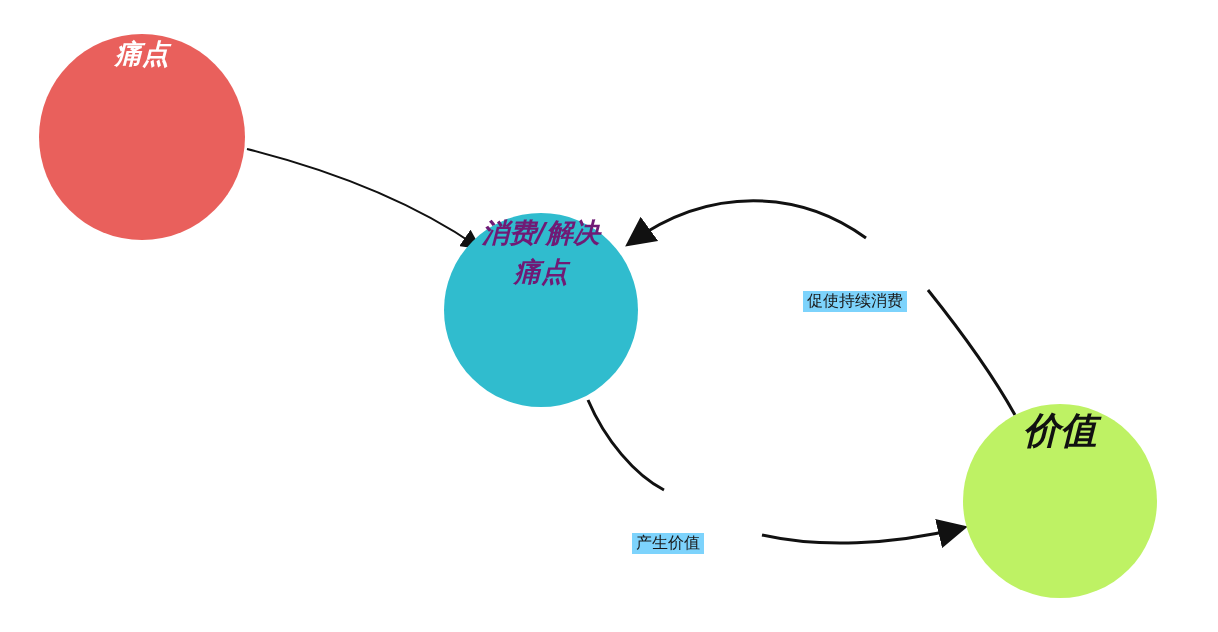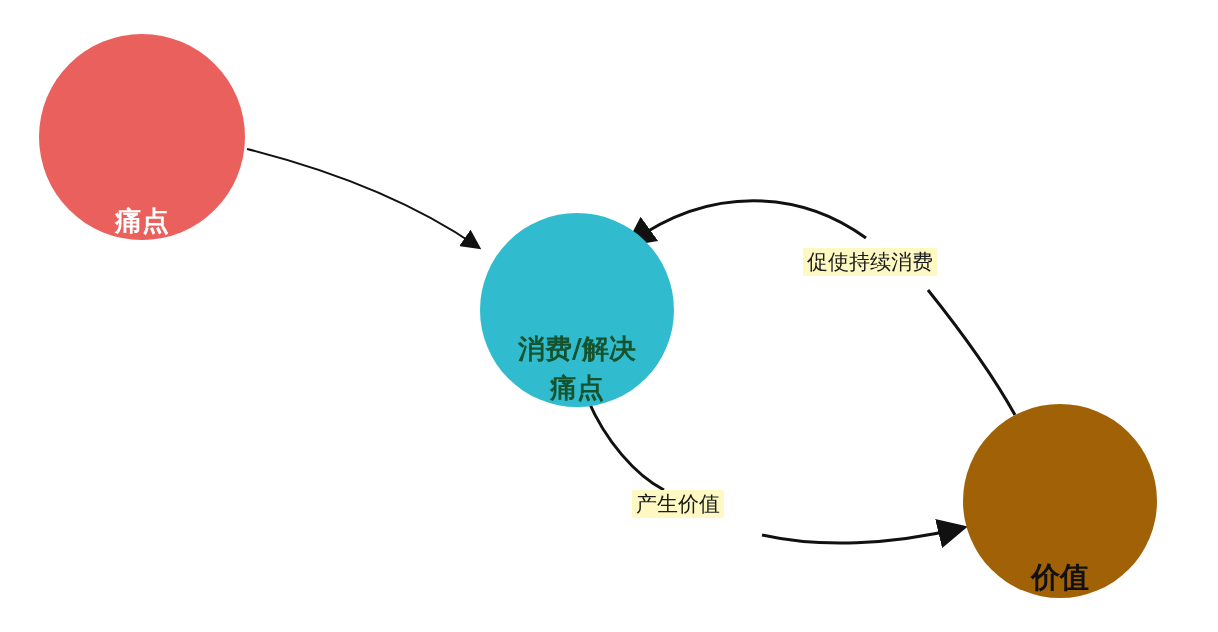--- a/index.html
+++ b/index.html
@@ -1,25 +1,25 @@
 <!DOCTYPE html>
 <html><head>
   <meta charset="utf-8">
   <style>
     html, body { margin: 0; padding: 0; background: #ffffff; }
     body { width: 1218px; height: 632px; position: relative; overflow: hidden;
            font-family: "DejaVu Sans", "Liberation Sans", sans-serif; }
     svg.edges { position: absolute; left: 0; top: 0; width: 1218px; height: 632px; }
-    .node { position: absolute; border-radius: 50%; display: flex; align-items: flex-end;
-            justify-content: center; text-align: center; font-weight: bold; }
+    .node { position: absolute; border-radius: 50%; display: flex; align-items: flex-start;
+            justify-content: center; text-align: center; font-weight: bold; font-style: italic; }
     .node span { display: block; line-height: 1.45; }
     .node-pain { left: 39px; top: 34px; width: 206px; height: 206px; background: #E9605C; color: #ffffff; font-size: 27px; }
-    .node-consume { left: 480px; top: 213px; width: 194px; height: 194px; background: #30BCCE; color: #14532d; font-size: 27px; }
-    .node-value { left: 963px; top: 404px; width: 194px; height: 194px; background: #a16207; color: #111111; font-size: 29px; }
-    .edge-label { position: absolute; font-size: 21px; color: #1a1a1a; white-space: nowrap; background: #fef9c3; padding: 0 4px; }
+    .node-consume { left: 444px; top: 213px; width: 194px; height: 194px; background: #30BCCE; color: #701a75; font-size: 27px; }
+    .node-value { left: 963px; top: 404px; width: 194px; height: 194px; background: #bef264; color: #111111; font-size: 37px; }
+    .edge-label { position: absolute; font-size: 16px; color: #1a1a1a; white-space: nowrap; background: #7dd3fc; padding: 0 4px; margin-top: 43px; }
     .label-sustain { left: 803px; top: 248px; }
     .label-produce { left: 632px; top: 490px; }
   </style>
 </head>
 <body>
 
 <svg class="edges" viewBox="0 0 1218 632">
   <defs>
     <marker id="arrow" markerWidth="10" markerHeight="10" refX="8" refY="5" orient="auto" markerUnits="strokeWidth">
       <path d="M0,0 L10,5 L0,10 Z" fill="#111111"></path>

